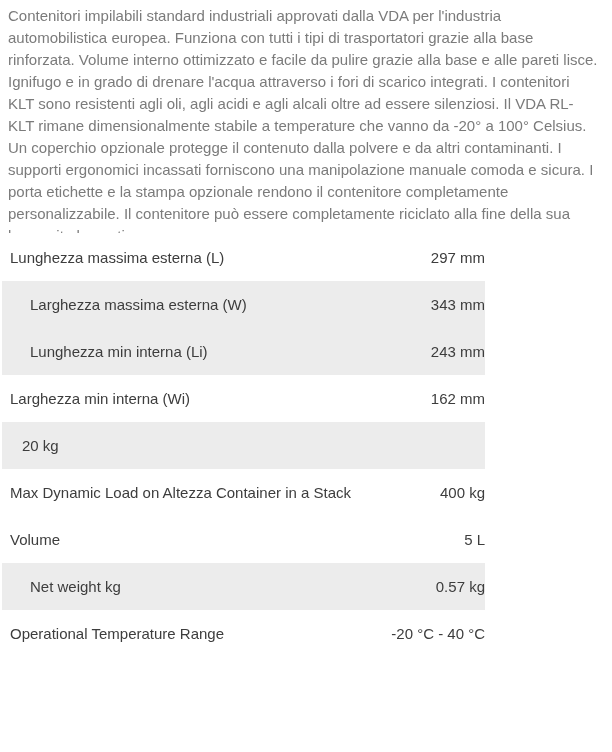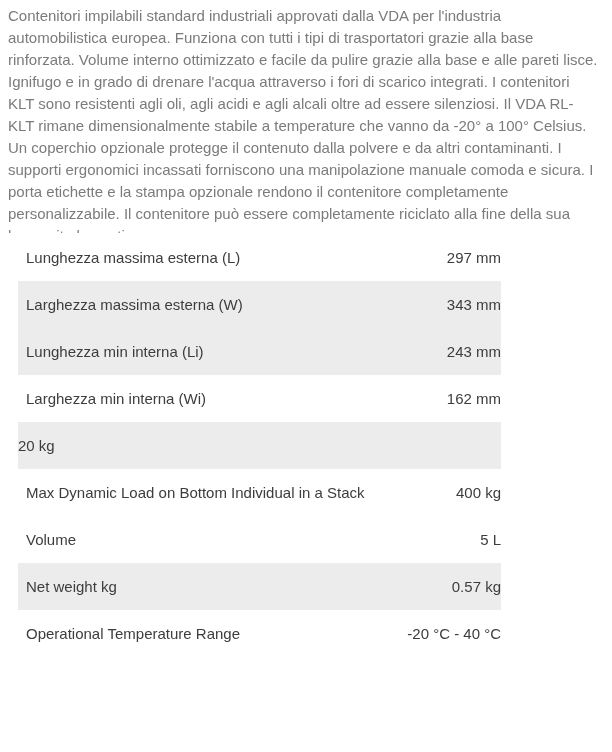--- a/index.html
+++ b/index.html
@@ -24,33 +24,34 @@
     width: 590px;
     max-height: 228px;
     overflow: hidden;
     font-size: 15px;
     line-height: 22px;
     color: var(--description-text, #7b7b7b);
   }
   .spec-table {
     position: absolute;
     top: 234px;
-    left: 16px;
+    left: 0;
     width: 488px;
   }
   .spec-row {
     box-sizing: border-box;
     height: 47px;
     margin: 0 3px 0 2px;
     display: flex;
     align-items: center;
     background: #ffffff;
   }
   .spec-row.alt {
     background: var(--row-alt-bg, #ececec);
+    padding-left: 20px;
   }
   .spec-label {
     box-sizing: border-box;
     width: 501px;
     padding-left: 8px;
     font-size: 15px;
     color: var(--table-text, #3d3d3d);
     white-space: nowrap;
     overflow: hidden;
   }
@@ -87,21 +88,21 @@
   <div class="spec-row">
     <div class="spec-label">Larghezza min interna (Wi)</div>
     <div class="spec-value">162 mm</div>
   </div>
 
   <div class="spec-row alt">
     <div class="spec-value">20 kg</div>
   </div>
 
   <div class="spec-row">
-    <div class="spec-label">Max Dynamic Load on Bottom Individual in a Stack</div>
+    <div class="spec-label">Max Dynamic Load on Altezza Container in a Stack</div>
     <div class="spec-value">400 kg</div>
   </div>
 
 
   <div class="spec-row">
     <div class="spec-label">Volume</div>
     <div class="spec-value">5 L</div>
   </div>
 
   <div class="spec-row alt">

